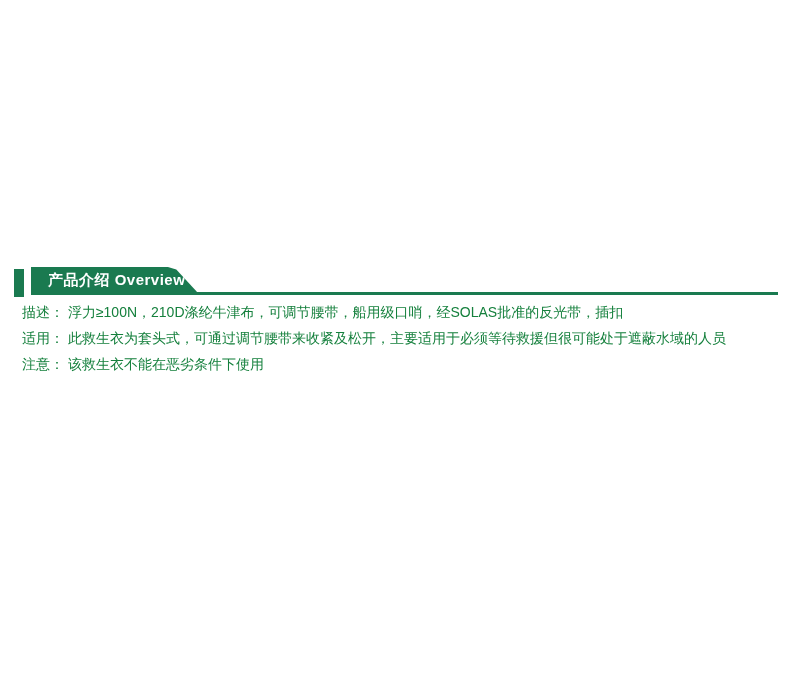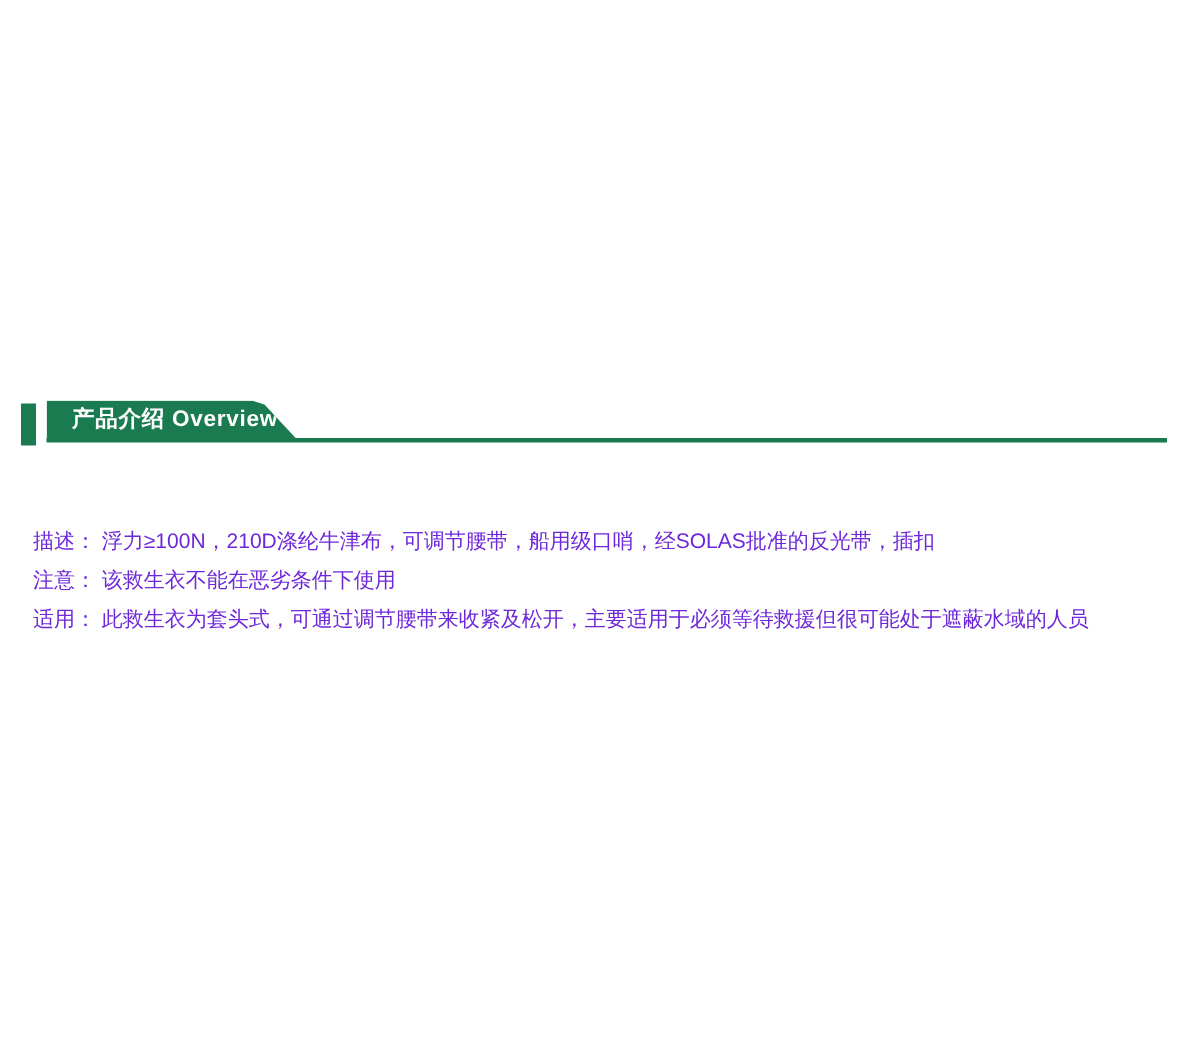--- a/index.html
+++ b/index.html
@@ -43,24 +43,23 @@
     position: absolute;
     left: 31px; top: 292px;
     width: 747px; height: 3px;
     background: #1a7a50;
   }
   
   .overview-text {
     position: absolute;
     left: 22px; top: 299px;
     width: 760px;
-    color: #6d28d9;
+    color: #15803d;
     font-size: 14px;
     line-height: 26px;
-    margin-top: 48px;
   }
   .overview-row { white-space: nowrap; }
   .overview-row .row-label { display: inline; }
   .overview-row .row-text { display: inline; }
 </style>
 </head>
 <body>
 
 <div class="page">
 
@@ -71,22 +70,22 @@
   </div>
 
   <div class="header-rule"></div>
 
   <div class="overview-text">
     <div class="overview-row">
       <span class="row-label">描述：</span>
       <span class="row-text">浮力≥100N，210D涤纶牛津布，可调节腰带，船用级口哨，经SOLAS批准的反光带，插扣</span>
     </div>
     <div class="overview-row">
+      <span class="row-label">适用：</span>
+      <span class="row-text">此救生衣为套头式，可通过调节腰带来收紧及松开，主要适用于必须等待救援但很可能处于遮蔽水域的人员</span>
+    </div>
+    <div class="overview-row">
       <span class="row-label">注意：</span>
       <span class="row-text">该救生衣不能在恶劣条件下使用</span>
-    </div>
-    <div class="overview-row">
-      <span class="row-label">适用：</span>
-      <span class="row-text">此救生衣为套头式，可通过调节腰带来收紧及松开，主要适用于必须等待救援但很可能处于遮蔽水域的人员</span>
     </div>
   </div>
 
 </div>
 
 </body></html>

